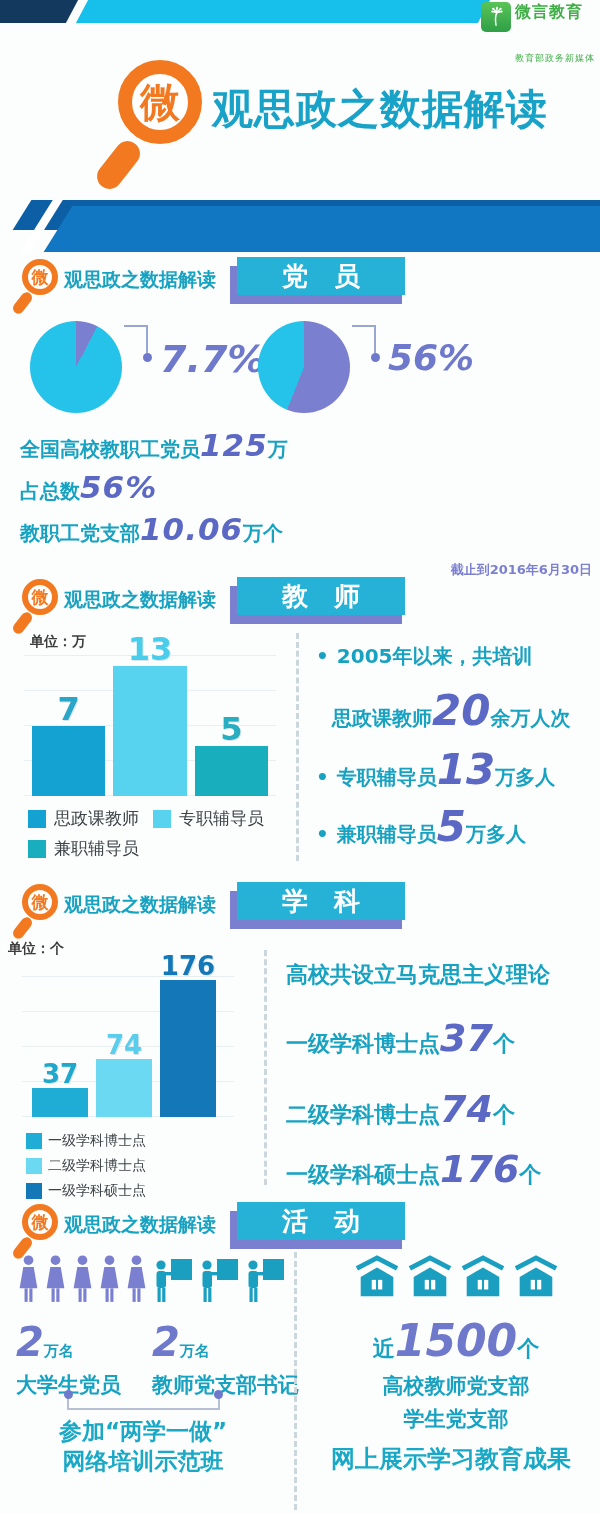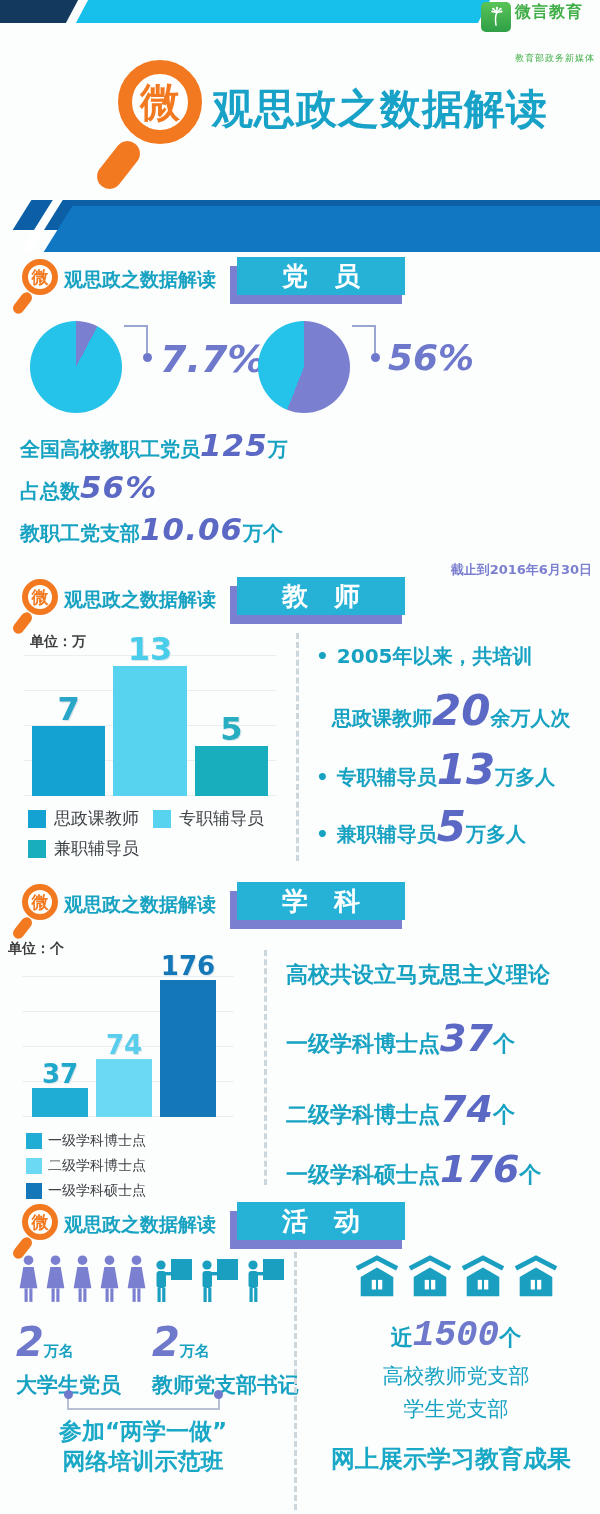--- a/index.html
+++ b/index.html
@@ -83,21 +83,21 @@
   .icon-row { display:flex; align-items:flex-end; }
   .act-num { margin-top:14px; white-space:nowrap; }
   .an { color:#6f79cc; font-size:40px; font-weight:700; font-style:italic; }
   .au { color:#17a2c2; font-size:15px; font-weight:700; }
   .act-label { color:#17a2c2; font-size:21px; font-weight:700; margin-top:6px; }
   .bracket { position:absolute; left:67px; top:197px; width:153px; height:13px; border-left:2px solid #b6bfd4; border-right:2px solid #b6bfd4; border-bottom:2px solid #b6bfd4; }
   .bracket::before, .bracket::after { content:""; position:absolute; top:-7px; width:9px; height:9px; border-radius:50%; background:#6f79cc; }
   .bracket::before { left:-5px; } .bracket::after { right:-5px; }
   .bracket-text { position:absolute; left:14px; top:216px; width:258px; text-align:center; color:#19a8c6; font-size:23px; font-weight:700; line-height:30px; }
   .act-right { position:absolute; left:330px; top:55px; width:252px; text-align:center; }
-  .act-lines { color:#17a2c2; font-size:21px; font-weight:400; line-height:33px; margin-top:4px; }
+  .act-lines { color:#17a2c2; font-size:21px; font-weight:700; line-height:33px; margin-top:4px; }
   .act-footer { position:absolute; left:306px; top:243px; width:290px; text-align:center; color:#19a8c6; font-size:24px; font-weight:700; }
 </style>
 </head>
 <body>
 
 <div class="page">
 
   <div class="topbar-dark"></div>
   <div class="topbar-cyan"></div>
 
@@ -390,21 +390,21 @@
             <rect x="18.5" y="25" width="4.4" height="10" fill="#ffffff"></rect>
             <rect x="25.1" y="25" width="4.4" height="10" fill="#ffffff"></rect>
           </svg>
         <svg width="46" height="44" viewBox="0 0 48 44">
             <polyline points="3,13 24,2 45,13" fill="none" stroke="#1a9fc0" stroke-width="5"></polyline>
             <polygon points="7,22 24,12 41,22 41,42 7,42" fill="#1a9fc0"></polygon>
             <rect x="18.5" y="25" width="4.4" height="10" fill="#ffffff"></rect>
             <rect x="25.1" y="25" width="4.4" height="10" fill="#ffffff"></rect>
           </svg>
       </div>
-      <div class="act-num" style="margin-top:16px;"><span class="au" style="font-size:22px;">近</span><span class="an" style="font-size:36px;font-family:Liberation Mono, monospace;">1500</span><span class="au" style="font-size:22px;">个</span></div>
+      <div class="act-num" style="margin-top:16px;"><span class="au" style="font-size:22px;">近</span><span class="an" style="font-size:44px;">1500</span><span class="au" style="font-size:22px;">个</span></div>
       <div class="act-lines">
         <div>高校教师党支部</div>
         <div>学生党支部</div>
       </div>
     </div>
     <div class="act-footer">网上展示学习教育成果</div>
   </div>
 
 </div>
 

